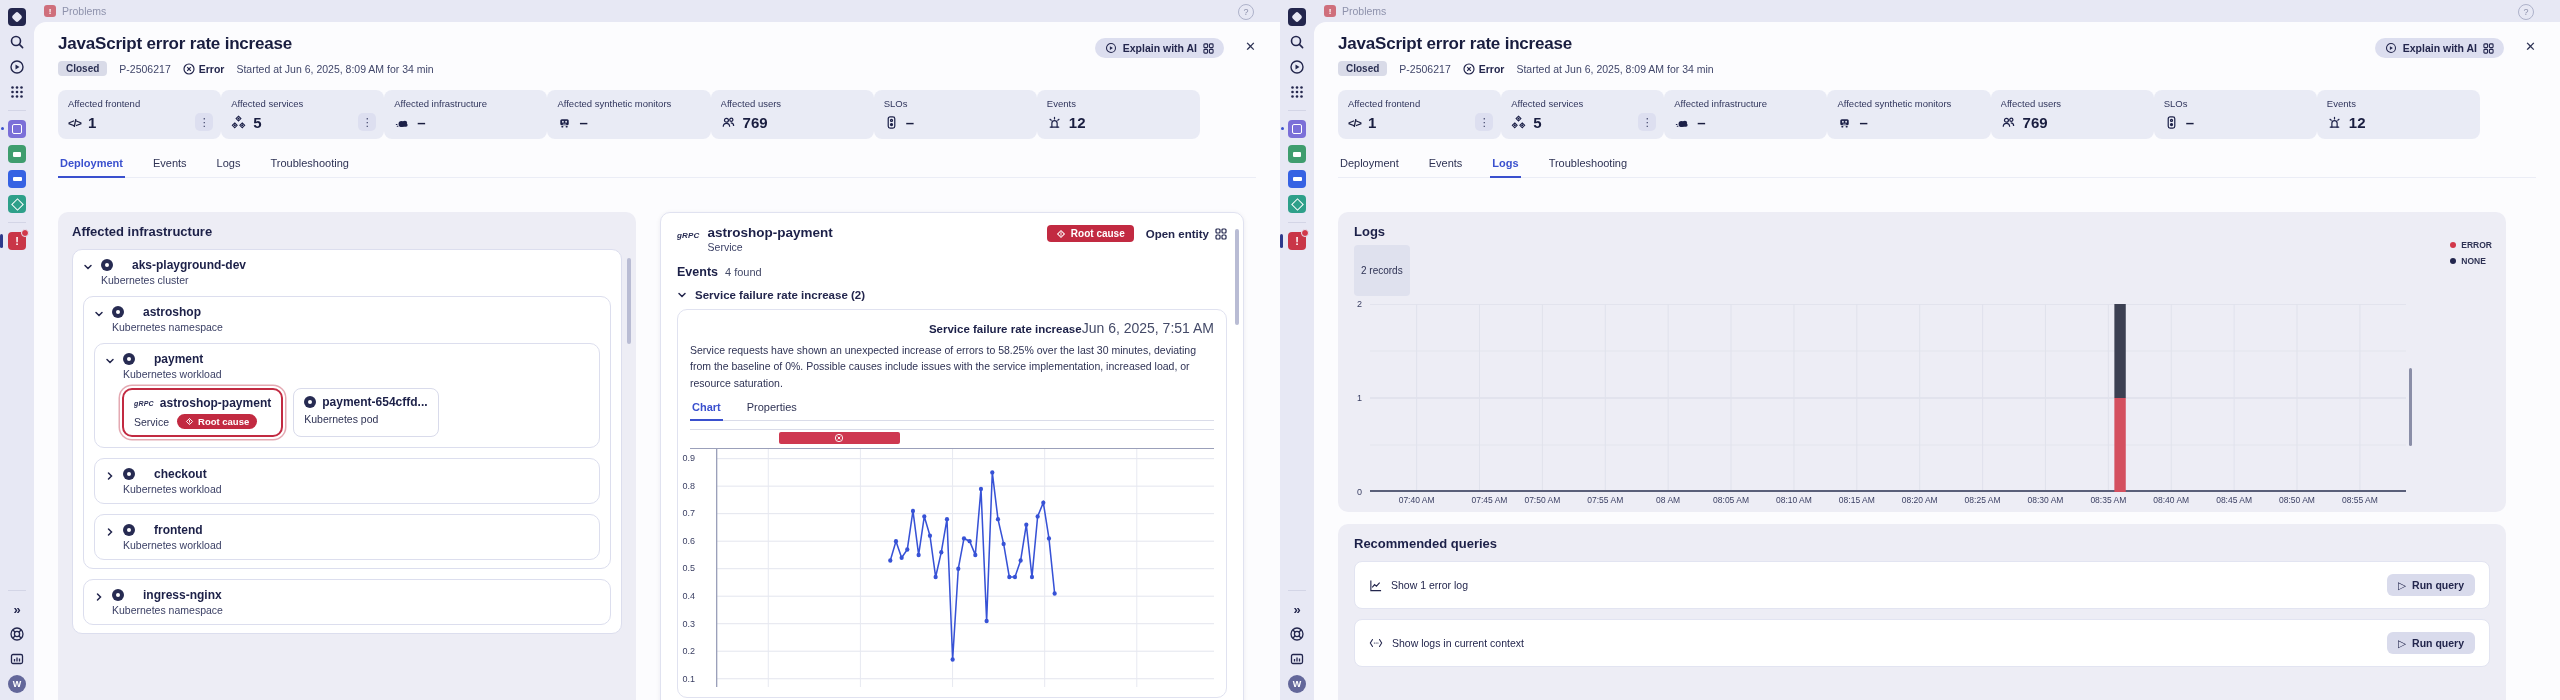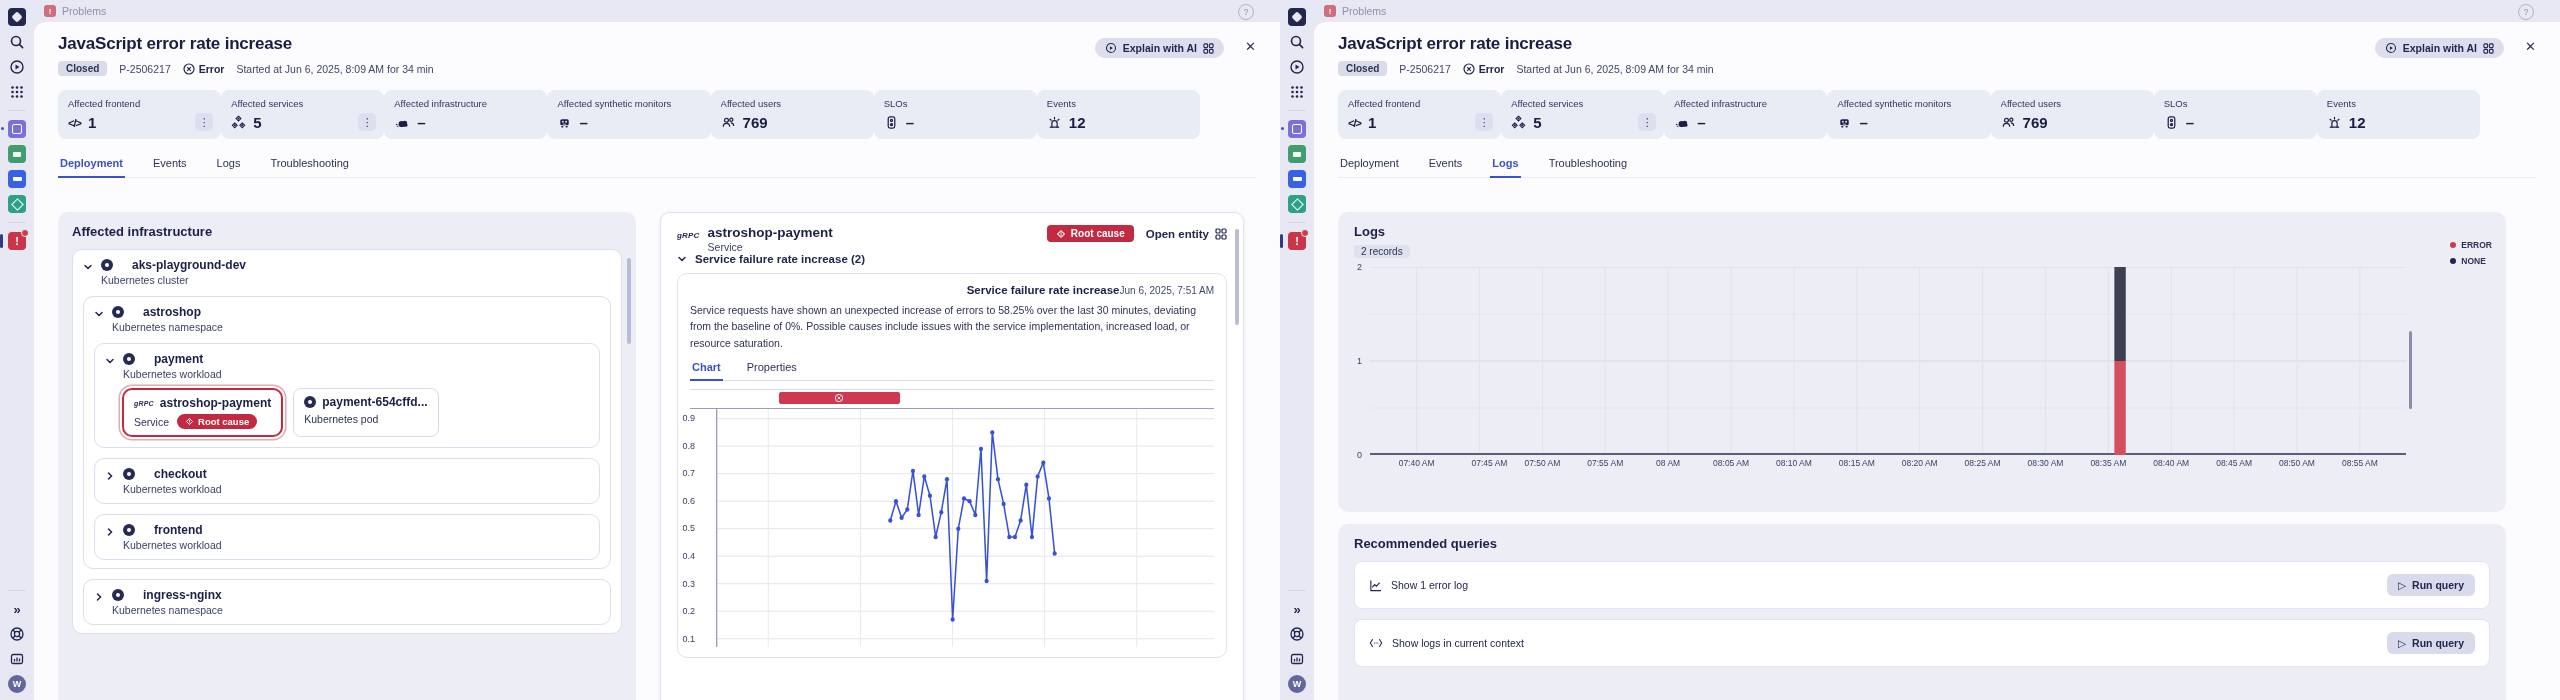--- a/index.html
+++ b/index.html
@@ -82,39 +82,39 @@
   .eh{display:flex;align-items:flex-start}
   .eh .grpc{font-size:8px;margin-top:6px}
   .eh .et{margin-left:8px}
   .ename{font-size:13.5px;font-weight:700;color:#1c2048}
   .etype{font-size:10.5px;color:#3c4166;margin-top:1px}
   .eh-right{margin-left:auto;display:flex;align-items:center;gap:12px}
   .rc-badge{display:inline-flex;align-items:center;gap:5px;background:#c22a41;color:#fff;font-size:10px;font-weight:700;border-radius:4px;padding:3px 9px;cursor:pointer}
   .open-entity{display:flex;align-items:center;gap:6px;font-size:11.5px;font-weight:700;color:#23264d;cursor:pointer}
   .events-line{margin-top:12px;font-size:11px;color:#444a68}
   .events-line b{font-size:12.5px;color:#1c2048;margin-right:7px}
-  .group-row{display:flex;gap:8px;font-size:11.5px;font-weight:700;color:#23264d;align-items:center;cursor:pointer}
+  .group-row{display:flex;gap:8px;margin-top:10px;font-size:11.5px;font-weight:700;color:#23264d;align-items:center;cursor:pointer}
   .ecard{border:1px solid #e0e2f0;border-radius:10px;margin-top:8px;padding:10px 12px}
   .ecard-h{display:flex;justify-content:flex-end;align-items:baseline}
   .ecard-title{font-size:11.5px;font-weight:700;color:#1c2048}
-  .ecard-time{font-size:10px;color:#444a68}
+  .ecard-time{font-size:14px;color:#444a68}
   .edesc{margin-top:6px;font-size:10.5px;line-height:1.55;color:#2e3254}
   .etabs{display:flex;gap:22px;margin-top:10px;border-bottom:1px solid #dadce9;font-size:11px;color:#2e3254}
   .etab{padding:0 2px 6px;cursor:pointer}
   .etab.active{color:#3a50ce;font-weight:700;border-bottom:2px solid #3a50ce;margin-bottom:-1px}
   .marker-zone{position:relative;height:18px;margin-top:8px;border-top:1px solid #dadce9;border-bottom:1.5px solid #9ba0ba}
   .event-marker{position:absolute;top:2.5px;height:12px;background:#ce3850;border-radius:2px;display:flex;align-items:center;justify-content:center;cursor:pointer}
   .plot-row{display:flex;height:238px}
   .y-col{position:relative;width:26px;font-size:9px;color:#3a3f63;flex:0 0 26px}
   .y-col span{position:absolute;right:21px;transform:translateY(-50%)}
   .lplot{flex:1;height:238px}
 
   
   .logs-panel{position:absolute;left:24px;top:0;width:1168px;height:300px;background:#ededf5;border-radius:10px;padding:12px 16px;box-sizing:border-box}
-  .records{display:inline-block;margin-top:6px;background:#dfe1ee;border-radius:4px;padding:1px 7px;font-size:10px;color:#2e3254}
+  .records{display:inline-block;margin-top:6px;background:#dfe1ee;border-radius:4px;padding:20px 7px;font-size:10px;color:#2e3254}
   .bchart{position:relative;margin:8px 84px 0 16px;height:204px}
   .bchart svg{position:absolute;left:0;top:0;width:100%;height:188px}
   .by span{position:absolute;left:-13px;font-size:9px;color:#3a3f63;transform:translateY(-50%)}
   .x-row{position:absolute;left:0;right:0;top:191px;height:14px;font-size:8.5px;color:#3a3f63}
   .x-row span{position:absolute;transform:translateX(-50%);white-space:nowrap}
   .legend{position:absolute;right:14px;top:28px;display:flex;flex-direction:column;gap:6px;font-size:8.5px;color:#2e3254;font-weight:700}
   .legend .lrow{display:flex;align-items:center;gap:5px}
   .leg-dot{width:6px;height:6px;border-radius:50%}
   .pscroll{position:absolute;right:-6px;top:64px;width:3px;height:78px;background:#707694;border-radius:2px;opacity:.8}
   .rec-panel{position:absolute;left:24px;top:312px;width:1168px;height:380px;background:#ededf5;border-radius:10px;padding:12px 16px;box-sizing:border-box}
@@ -478,20 +478,21 @@
                 <span>Open entity</span>
                 <svg class="ic" width="12" height="12" viewBox="0 0 12 12" fill="none" stroke="#23264d" stroke-width="1.2">
                   <rect x="1" y="1" width="4" height="4" rx="1"></rect>
                   <rect x="7" y="1" width="4" height="4" rx="1"></rect>
                   <rect x="1" y="7" width="4" height="4" rx="1"></rect>
                   <rect x="7" y="7" width="4" height="4" rx="1"></rect>
                 </svg>
               </span>
           </span>
         </div>
+        <div class="events-line"><b>Events</b><span>4 found</span></div>
         <div class="group-row">
           <span class="chev" style="margin-top:0">
               <svg class="ic" width="10" height="10" viewBox="0 0 10 10" fill="none" stroke="#23264d" stroke-width="1.5" stroke-linecap="round">
                 <path d="M2 3.5l3 3 3-3"></path>
               </svg>
             </span>
           <span>Service failure rate increase (2)</span>
         </div>
         <div class="ecard">
           <div class="ecard-h">

